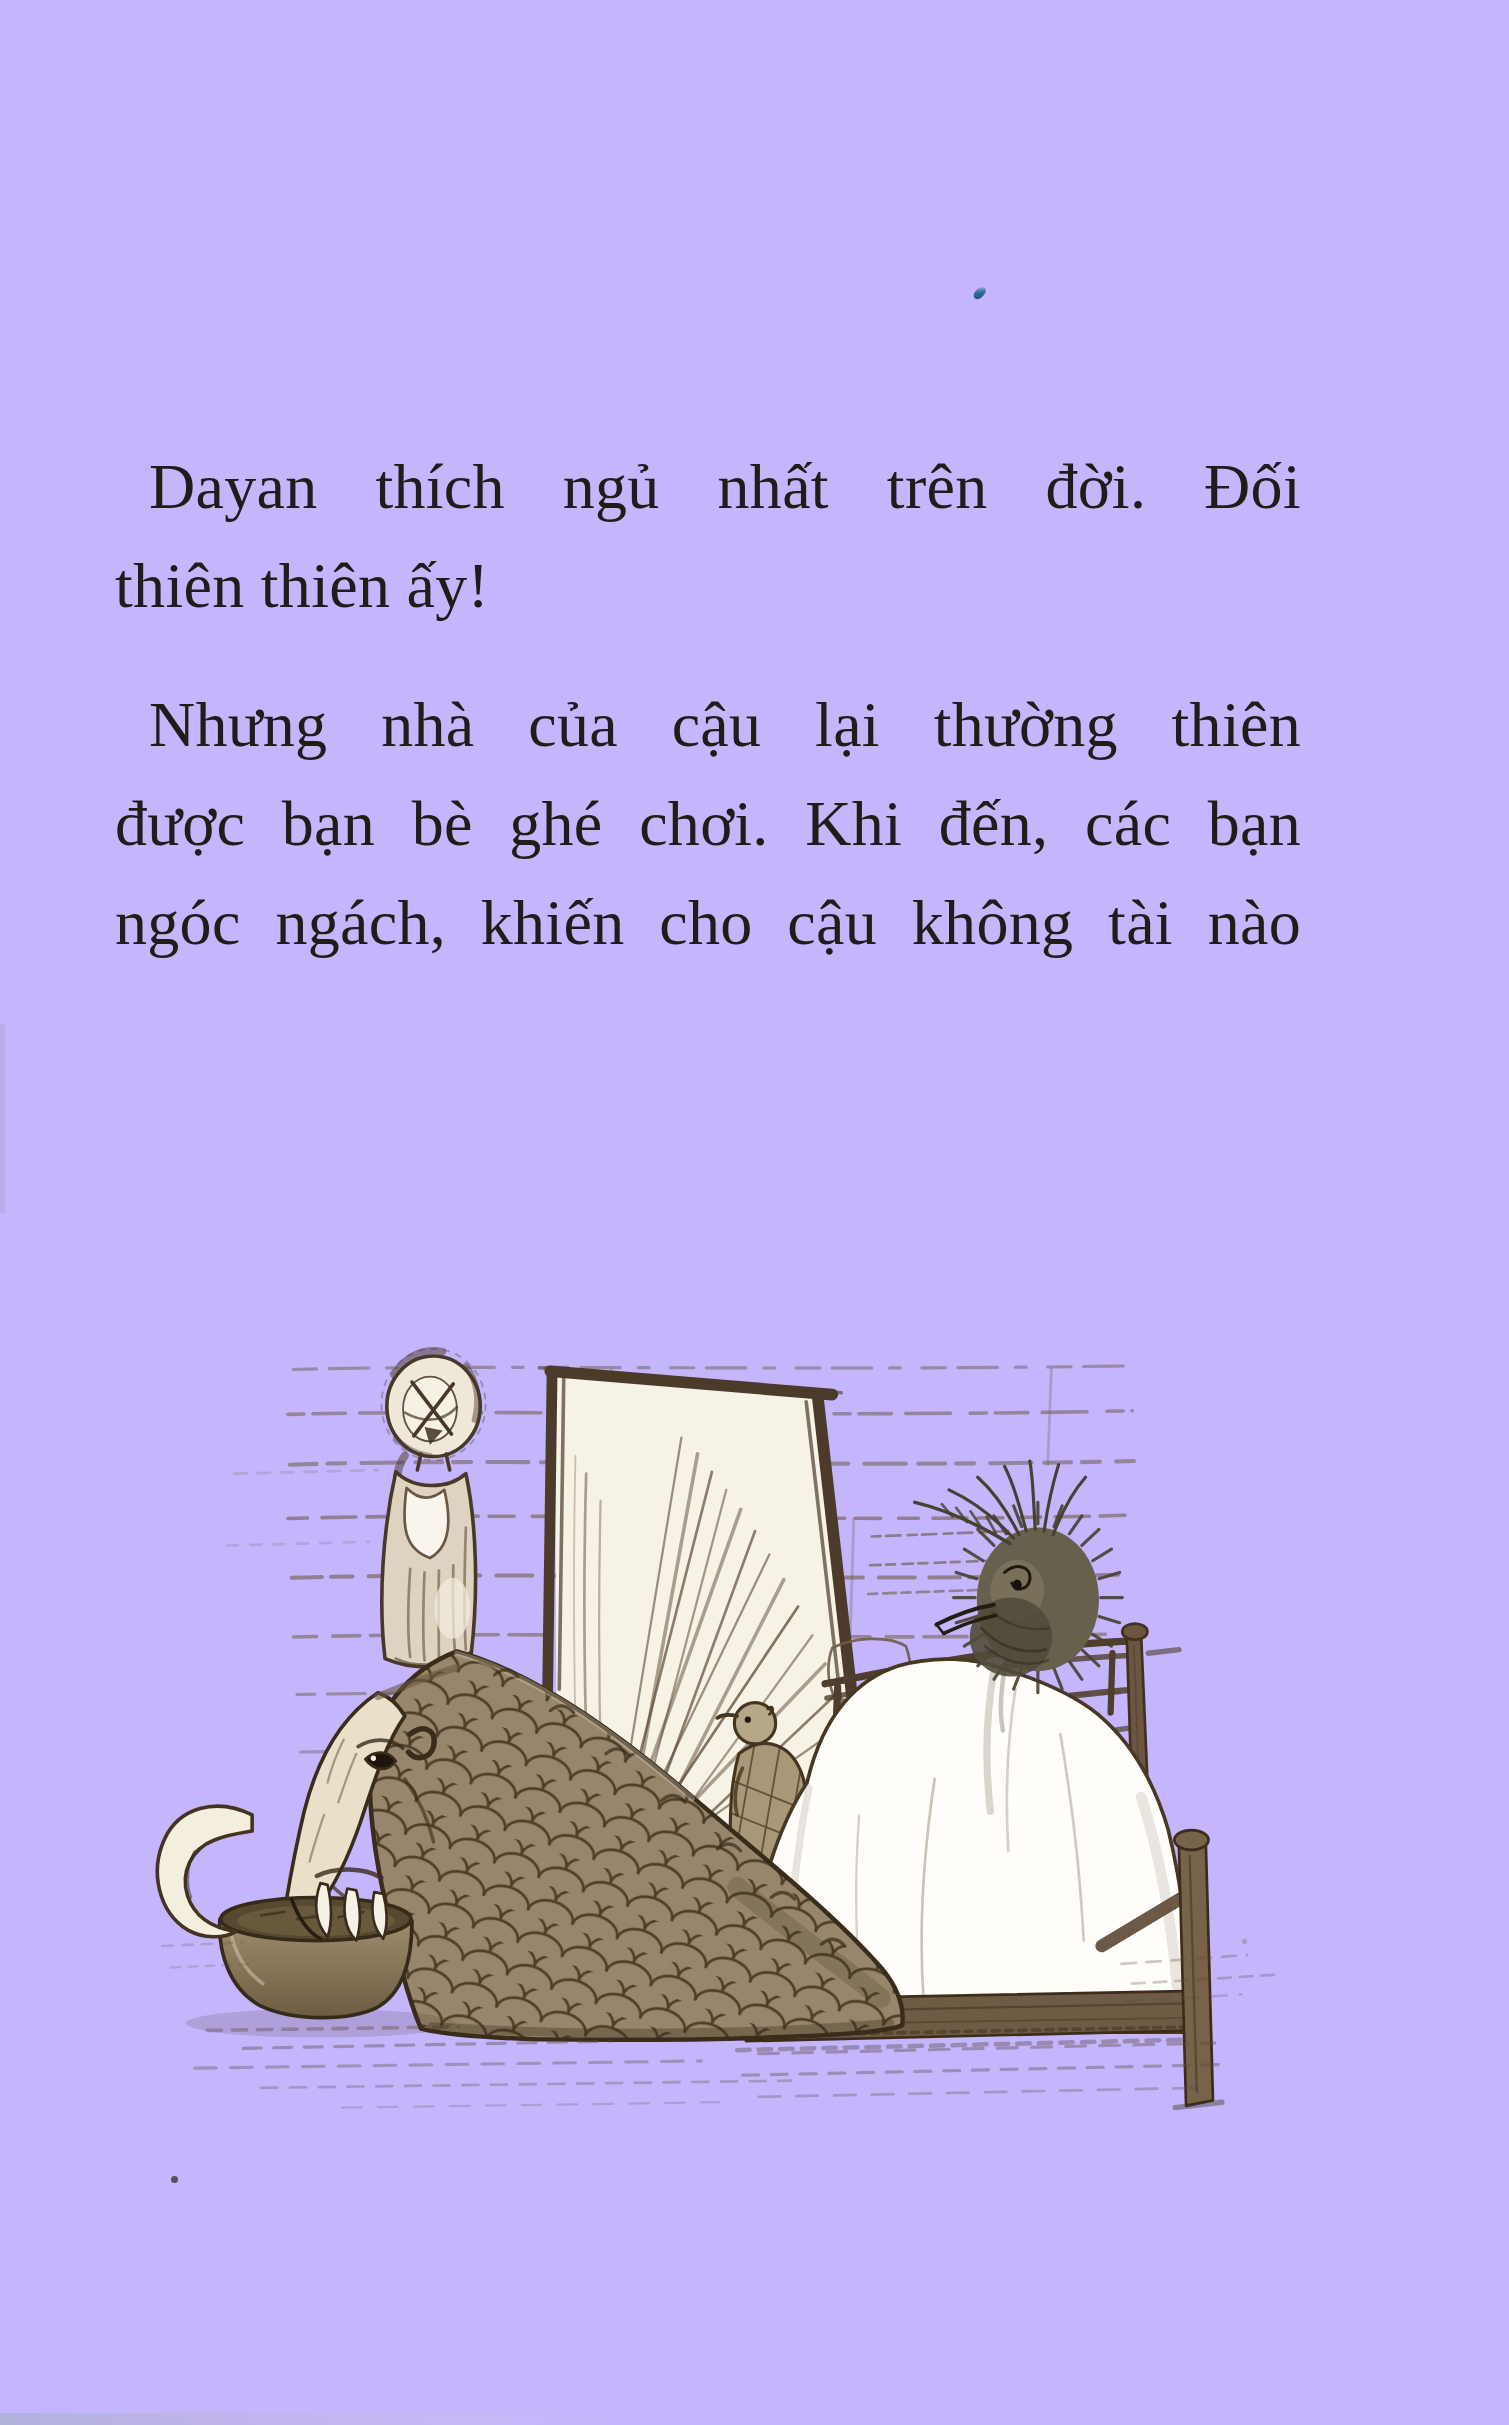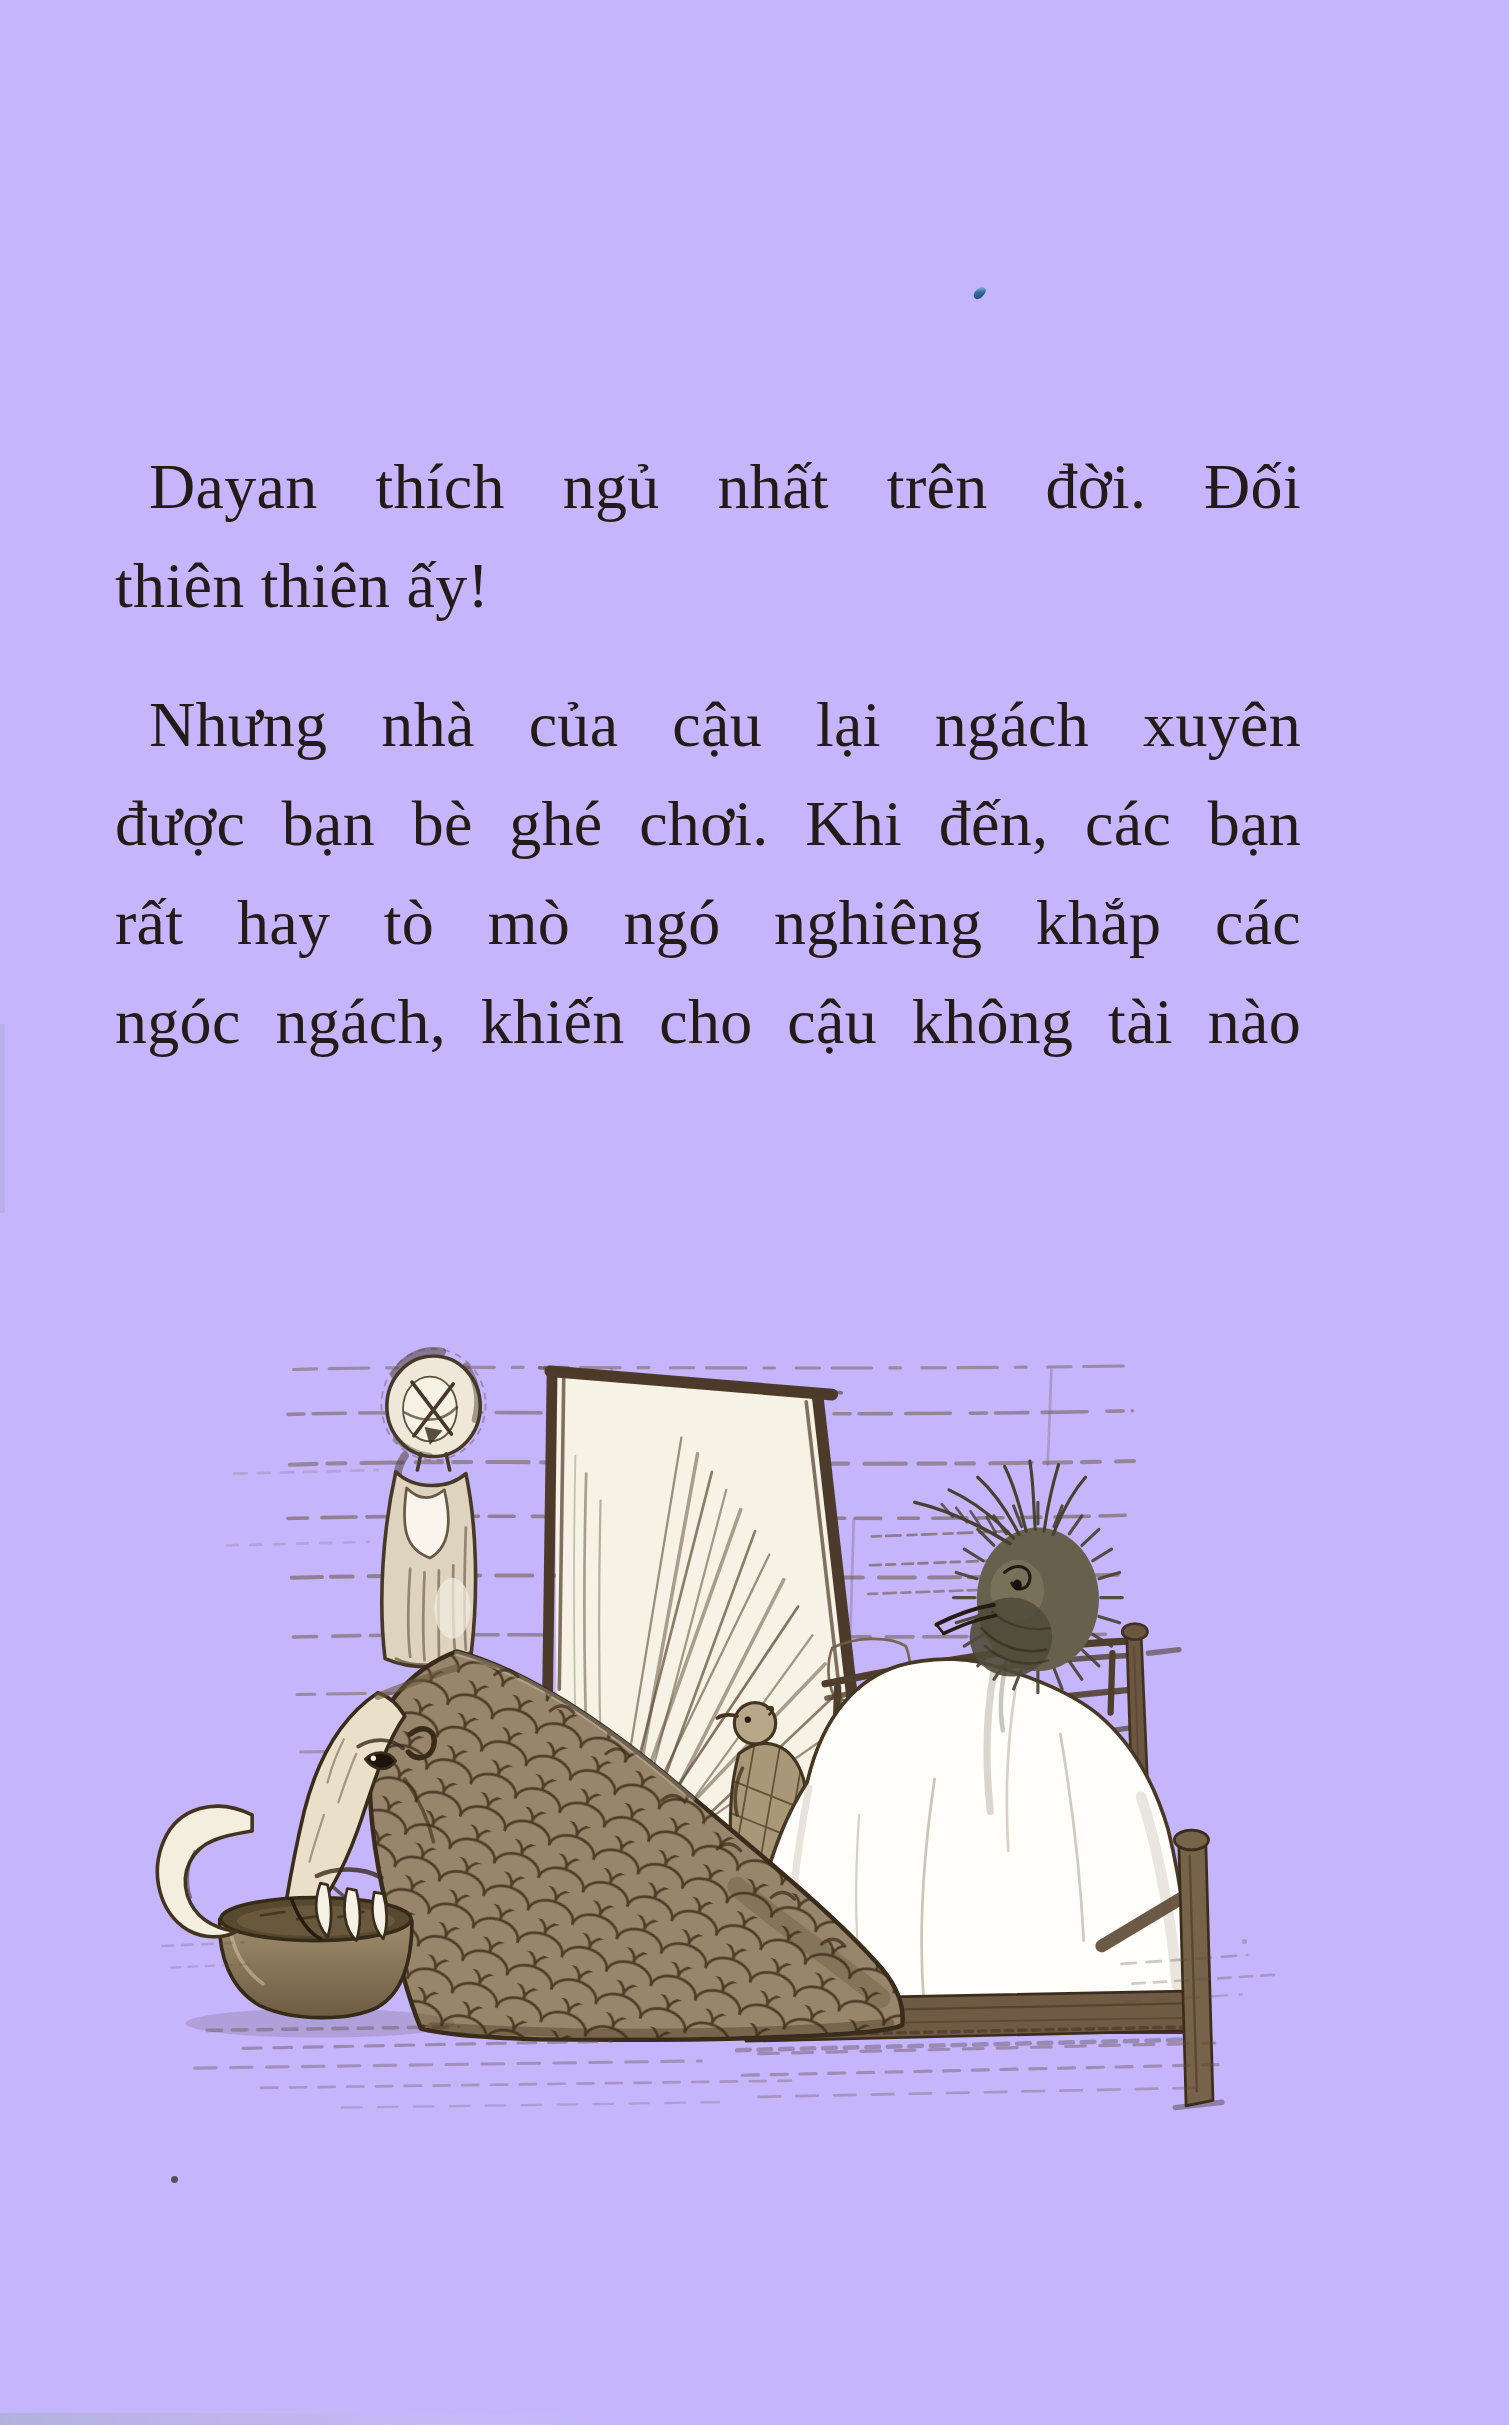--- a/index.html
+++ b/index.html
@@ -33,23 +33,22 @@
 <body>
 
 <div class="canvas">
 
   <div class="text-block">
     <div class="para">
       <div class="line justify first">Dayan thích ngủ nhất trên đời. Đối</div>
       <div class="line">thiên thiên ấy!</div>
     </div>
     <div class="para para2">
-      <div class="line justify first">Nhưng nhà của cậu lại ngách xuyên</div>
+      <div class="line justify first">Nhưng nhà của cậu lại thường thiên</div>
       <div class="line justify">được bạn bè ghé chơi. Khi đến, các bạn</div>
-      <div class="line justify">rất hay tò mò ngó nghiêng khắp các</div>
       <div class="line justify">ngóc ngách, khiến cho cậu không tài nào</div>
     </div>
   </div>
 
   <svg class="illustration" viewBox="0 0 1460 1000">
     <title>Sepia pencil drawing: the pangolin Dayan rests his long snout in a round food bowl on the floor; a spiky-feathered bird visitor perches on the headboard of a bed with a white blanket; a small pangolin peers into a tall tilted mirror leaning on the wood-plank wall, and a rag doll stands on the wall shelf behind.</title>
     <defs>
       <pattern id="scales" width="52" height="38" patternUnits="userSpaceOnUse" patternTransform="rotate(18)">
         <rect width="52" height="38" fill="#97866b"></rect>
         <path d="M0,14 a26,18 0 0 1 52,0" stroke="#4e3d27" stroke-width="3" fill="none"></path>

